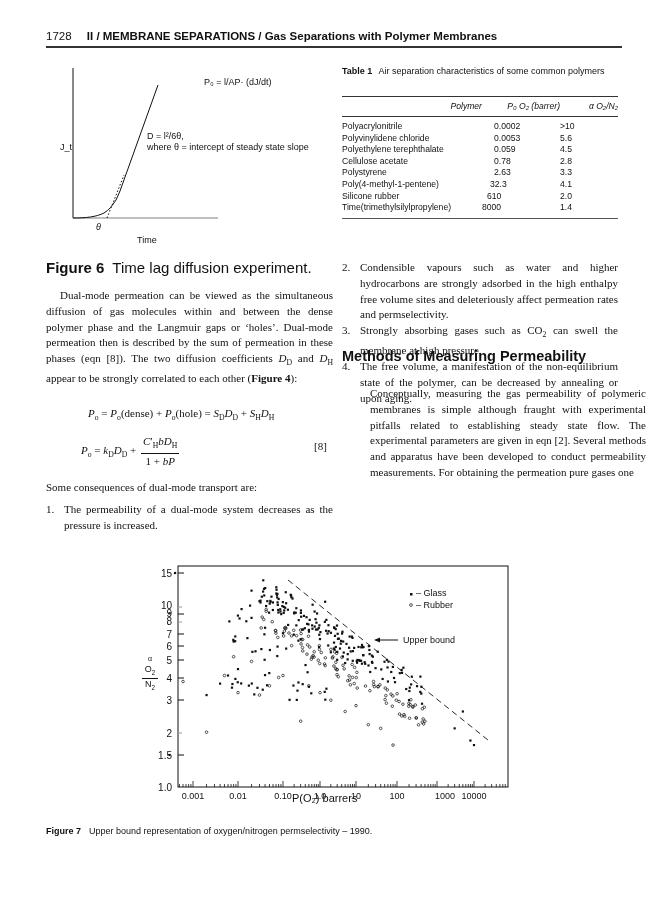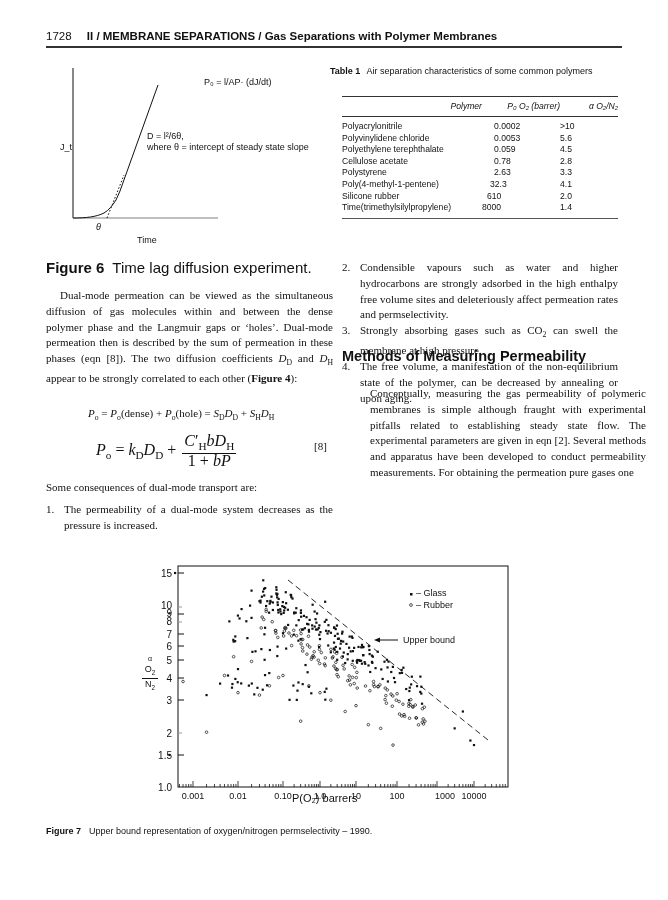--- a/index.html
+++ b/index.html
@@ -15,35 +15,35 @@
   #hdr-rule { left:46px; top:46px; width:576px; height:2px; background:#333; }
 
   
   #fig6 { left:46px; top:55px; width:290px; height:200px; }
   #fig6 svg { position:absolute; left:0; top:0; }
   .f6lbl { position:absolute; font-size:9px; white-space:nowrap; }
   #fig6-caption { left:46px; top:259px; font-size:15px; }
   #fig6-caption b { margin-right:8px; }
 
   
-  #tbl-caption { left:330px; top:65px; width:276px; font-size:9px; line-height:12px; text-align:justify; }
+  #tbl-caption { left:342px; top:65px; width:276px; font-size:9px; line-height:12px; text-align:justify; }
   #tbl-caption b { margin-right:4px; }
   #tbl { left:342px; top:96px; width:276px; border-collapse:collapse; font-size:8.6px; }
   #tbl th { font-weight:normal; text-align:right; padding:4px 0 5px 0; border-top:1.5px solid #333; border-bottom:1.5px solid #333;font-style:italic; }
   #tbl td { padding:0; line-height:11.6px; }
   #tbl tbody tr:first-child td { padding-top:4px; }
   #tbl tbody tr:last-child td { padding-bottom:4px; border-bottom:1.5px solid #555; }
   #tbl .c1 { width:140px; }
   #tbl .c2 { width:78px; }
 
   
   .col { font-size:11px; line-height:15.8px; text-align:justify; }
   #lcol-p1 { left:46px; top:288px; width:287px; text-indent:14px; }
   #eq1 { left:88px; top:407px; font-size:11px; white-space:nowrap; }
-  #eq2 { left:96px; top:434px; font-size:16px; white-space:nowrap; }
+  #eq2 { left:81px; top:434px; font-size:11px; white-space:nowrap; }
   #eq2-num { left:314px; top:440px; font-size:11px; }
   #lcol-p2 { left:46px; top:480px; width:287px; }
   #lcol-list { left:46px; top:502px; width:287px; }
   .li { position:relative; padding-left:18px; }
   .li .n { position:absolute; left:0; top:0; }
   #rcol-list { left:342px; top:260px; width:276px; }
   #methods-h { left:342px; top:348px; font-size:14.5px; font-weight:bold; white-space:nowrap; }
   #rcol-p1 { left:342px; top:386px; width:276px;margin-left:28px; }
 
   .frac { display:inline-block; vertical-align:middle; text-align:center; margin:0 2px; }

